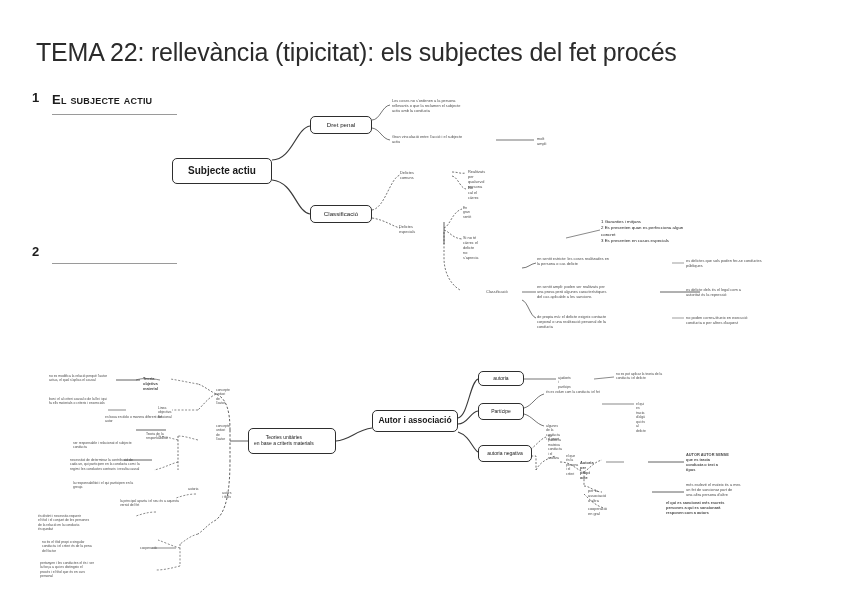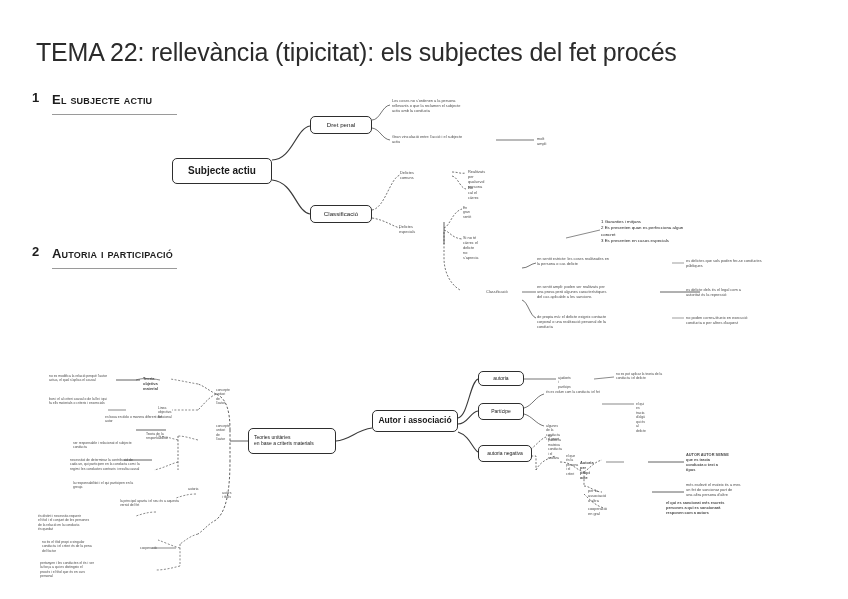--- a/index.html
+++ b/index.html
@@ -60,20 +60,21 @@
   .map { position: absolute; }
 
   .node {
     position: absolute;
     border: 1.3px solid #2e2e2e;
     border-radius: 5px;
     background: #ffffff;
     display: flex;
     align-items: center;
     justify-content: center;
+    text-align: center;
     color: #1a1a1a;
     line-height: 1.15;
     padding: 2px 0;
   }
   .node.central {
     border-width: 1.6px;
     font-weight: 700;
   }
   .node.mid { font-size: 6.2px; }
   .node.small { font-size: 5px; }
@@ -112,21 +113,20 @@
     <div class="outline-row">
       <div class="outline-num">1</div>
       <div class="outline-text">El subjecte actiu</div>
     </div>
     <div class="outline-rule"></div>
   </div>
 
   <div class="outline-block" style="left:32px; top:244px;">
     <div class="outline-row">
       <div class="outline-num">2</div>
-      <div class="outline-text">Autoria i participació</div>
     </div>
     <div class="outline-rule"></div>
   </div>
 
   <svg class="wires">
 
     <path d="M272,160 C292,160 296,128 310,126" stroke-width="1.2"></path>
 
     <path d="M272,180 C294,182 296,212 310,214" stroke-width="1.2"></path>
 

